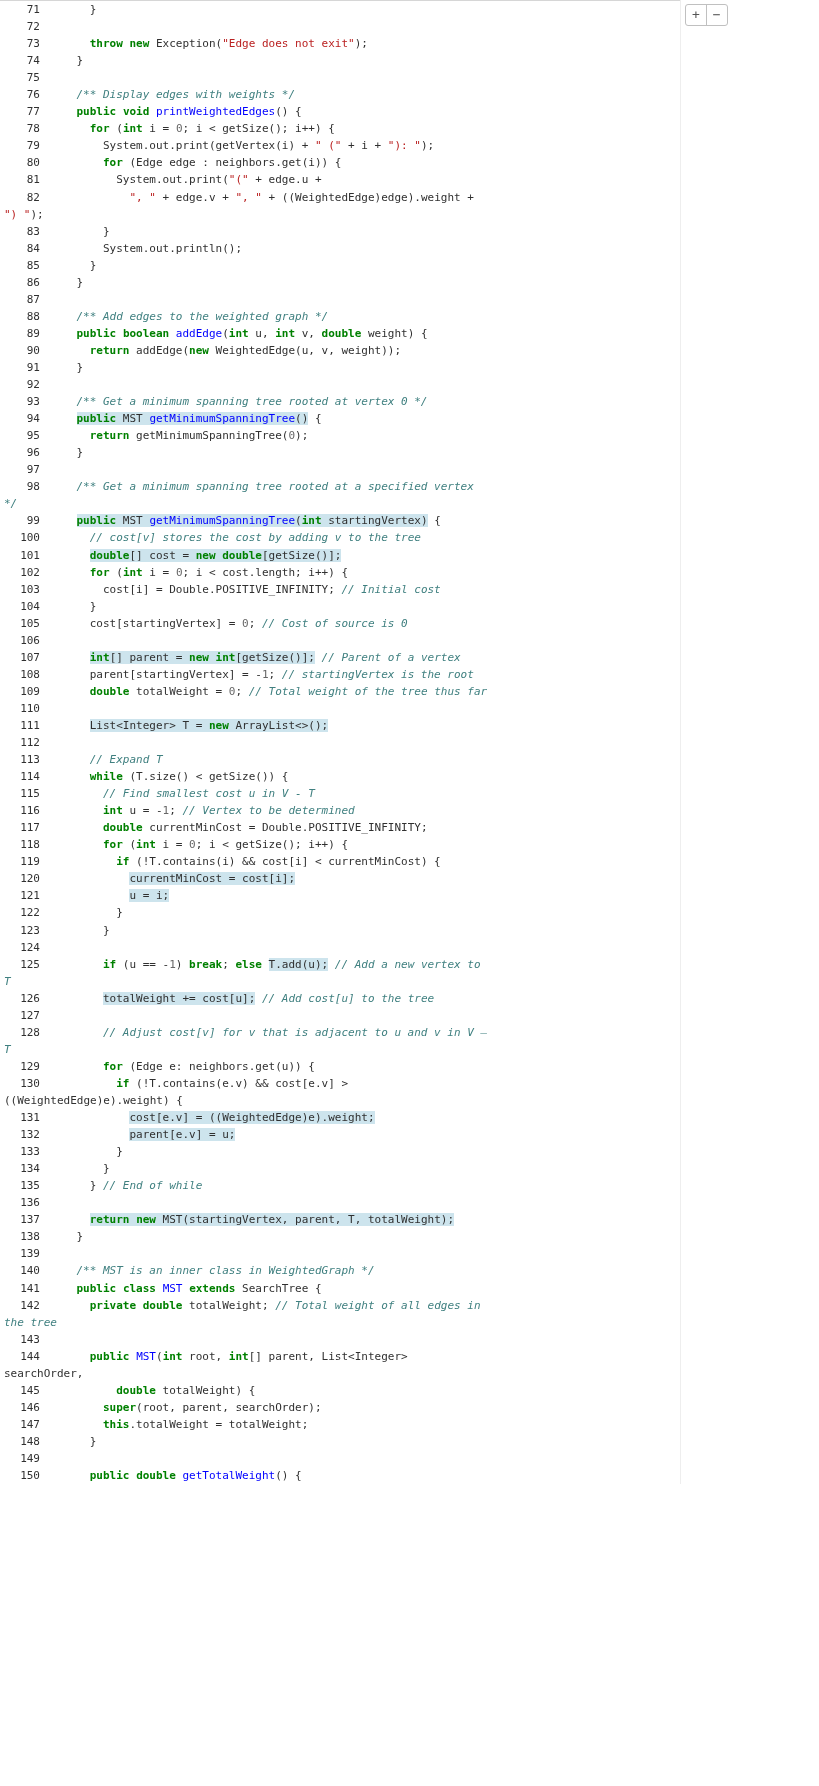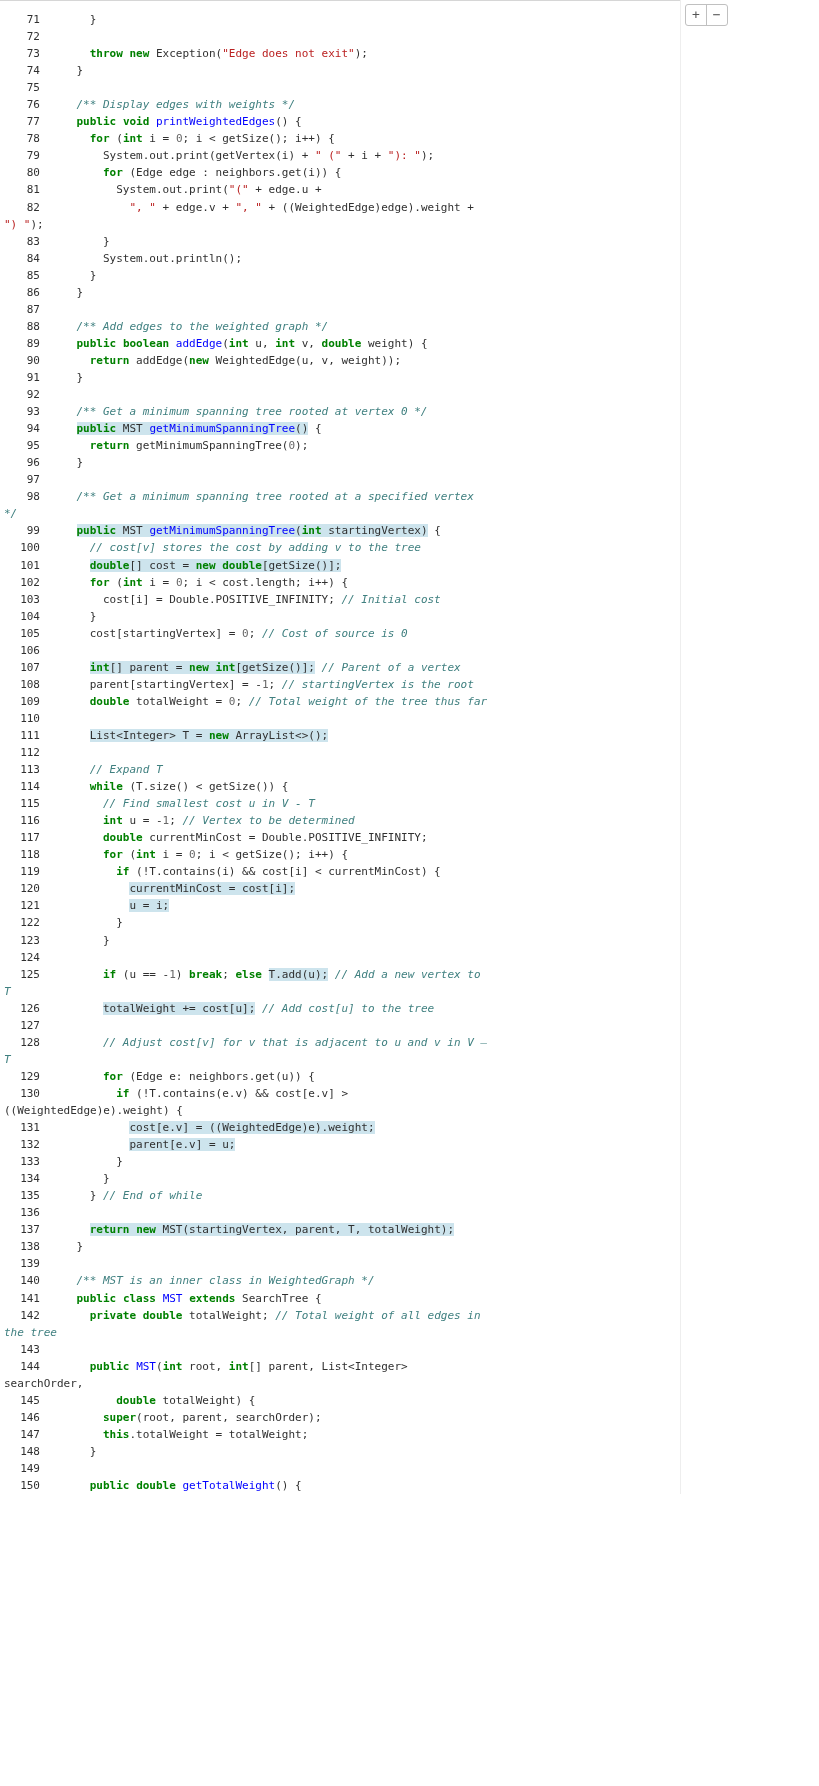--- a/index.html
+++ b/index.html
@@ -1,17 +1,17 @@
 <!DOCTYPE html>
 <html><head>
 <meta charset="utf-8">
 <style>
 html,body{margin:0;padding:0;background:#fff;font-family:Menlo,Consolas,"DejaVu Sans Mono",monospace;font-size:11px;line-height:1.55;color:#303030}
 .wrap{display:flex}
-.codecol{flex:1;border-top:1px solid #d6d6d6;padding-top:10px;overflow:hidden}
+.codecol{flex:1;border-top:1px solid #d6d6d6;padding-top:0;overflow:hidden}
 .toolcol{width:130px;padding:4px;border-left:1px solid #eee}
 .btns{border:1px solid #c0c0c0;border-radius:3px;display:inline-flex;overflow:hidden}
 .btns span{padding:0 6px;color:#555;font-size:13px;cursor:pointer}
 .btns span:first-child{border-right:1px solid #c0c0c0}
 pre.codeblock{margin:0;padding:0 0 0 4px;white-space:pre;font-family:inherit}
 .gut{display:inline-block;width:36px;text-align:right;color:#303030;padding-right:10px;user-select:none}
 .hl{background:#cde4ed}
 .kw{color:#008000;font-weight:bold}
 .cm{color:#408080;font-style:italic}
 .jd{color:#408080;font-style:italic}

